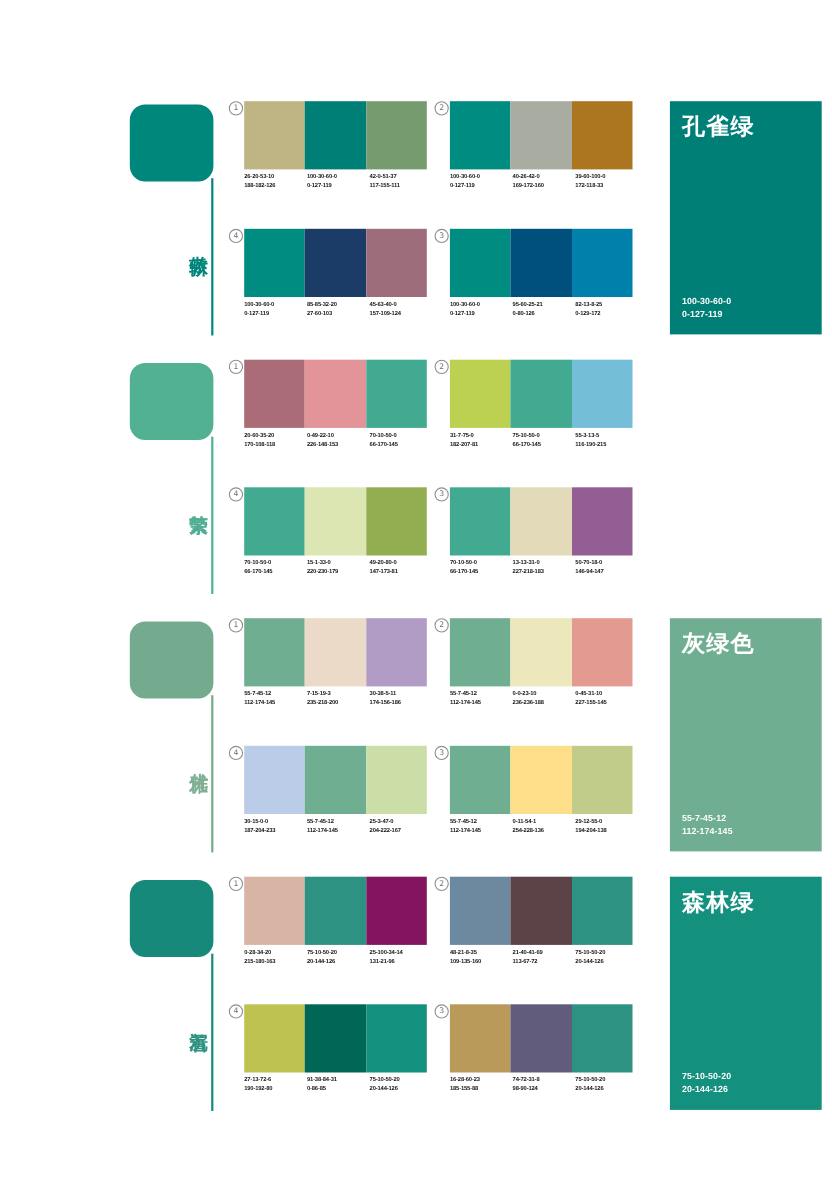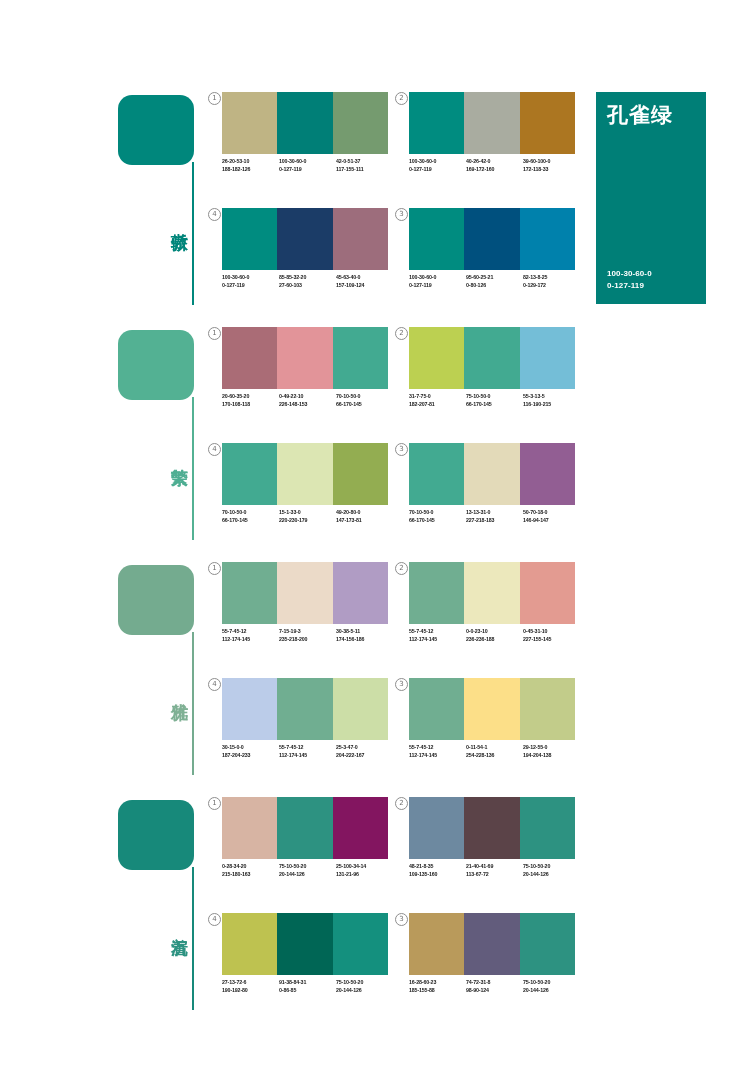--- a/index.html
+++ b/index.html
@@ -117,23 +117,23 @@
     font-weight: bold;
     color: #1a1a1a;
     font-family: "Liberation Sans", sans-serif;
     letter-spacing: -0.15px;
     white-space: nowrap;
   }
 
   
   .bigpanel {
     position: absolute;
-    left: 596px;
+    left: 609px;
     top: 2px;
-    width: 110px;
+    width: 138px;
     height: 212px;
     color: #ffffff;
   }
   .bigpanel .bigname {
     position: absolute;
     left: 11px;
     top: 9px;
     font-size: 21px;
     font-weight: bold;
     letter-spacing: 1px;
@@ -433,20 +433,27 @@
             <div class="code-cell">
               <div>55-7-45-12</div>
               <div>112-174-145</div>
             </div>
             <div class="code-cell">
               <div>25-3-47-0</div>
               <div>204-222-167</div>
             </div>
           </div>
         </div>
+        <div class="bigpanel" style="background: rgb(112, 174, 145);">
+          <div class="bigname">灰绿色</div>
+          <div class="bigcodes">
+            <div>55-7-45-12</div>
+            <div>112-174-145</div>
+          </div>
+        </div>
       </div>
       <div class="group" style="top: 795px;">
         <div class="tab" style="background: rgb(23, 137, 122);"></div>
         <div class="vrule" style="background: rgb(23, 137, 122);"></div>
         <div class="emotion" style="color: rgb(45, 146, 129);">沉着</div>
         <div class="combo c1">
           <div class="combo-num">1</div>
           <div class="swatch-row">
             <div class="swatch" style="background: rgb(215, 180, 163);"></div>
             <div class="swatch" style="background: rgb(45, 146, 129);"></div>
@@ -526,15 +533,22 @@
             <div class="code-cell">
               <div>91-38-84-31</div>
               <div>0-86-85</div>
             </div>
             <div class="code-cell">
               <div>75-10-50-20</div>
               <div>20-144-126</div>
             </div>
           </div>
         </div>
+        <div class="bigpanel" style="background: rgb(20, 144, 126);">
+          <div class="bigname">森林绿</div>
+          <div class="bigcodes">
+            <div>75-10-50-20</div>
+            <div>20-144-126</div>
+          </div>
+        </div>
       </div>
     </div>
 </div>
 
 </body></html>

